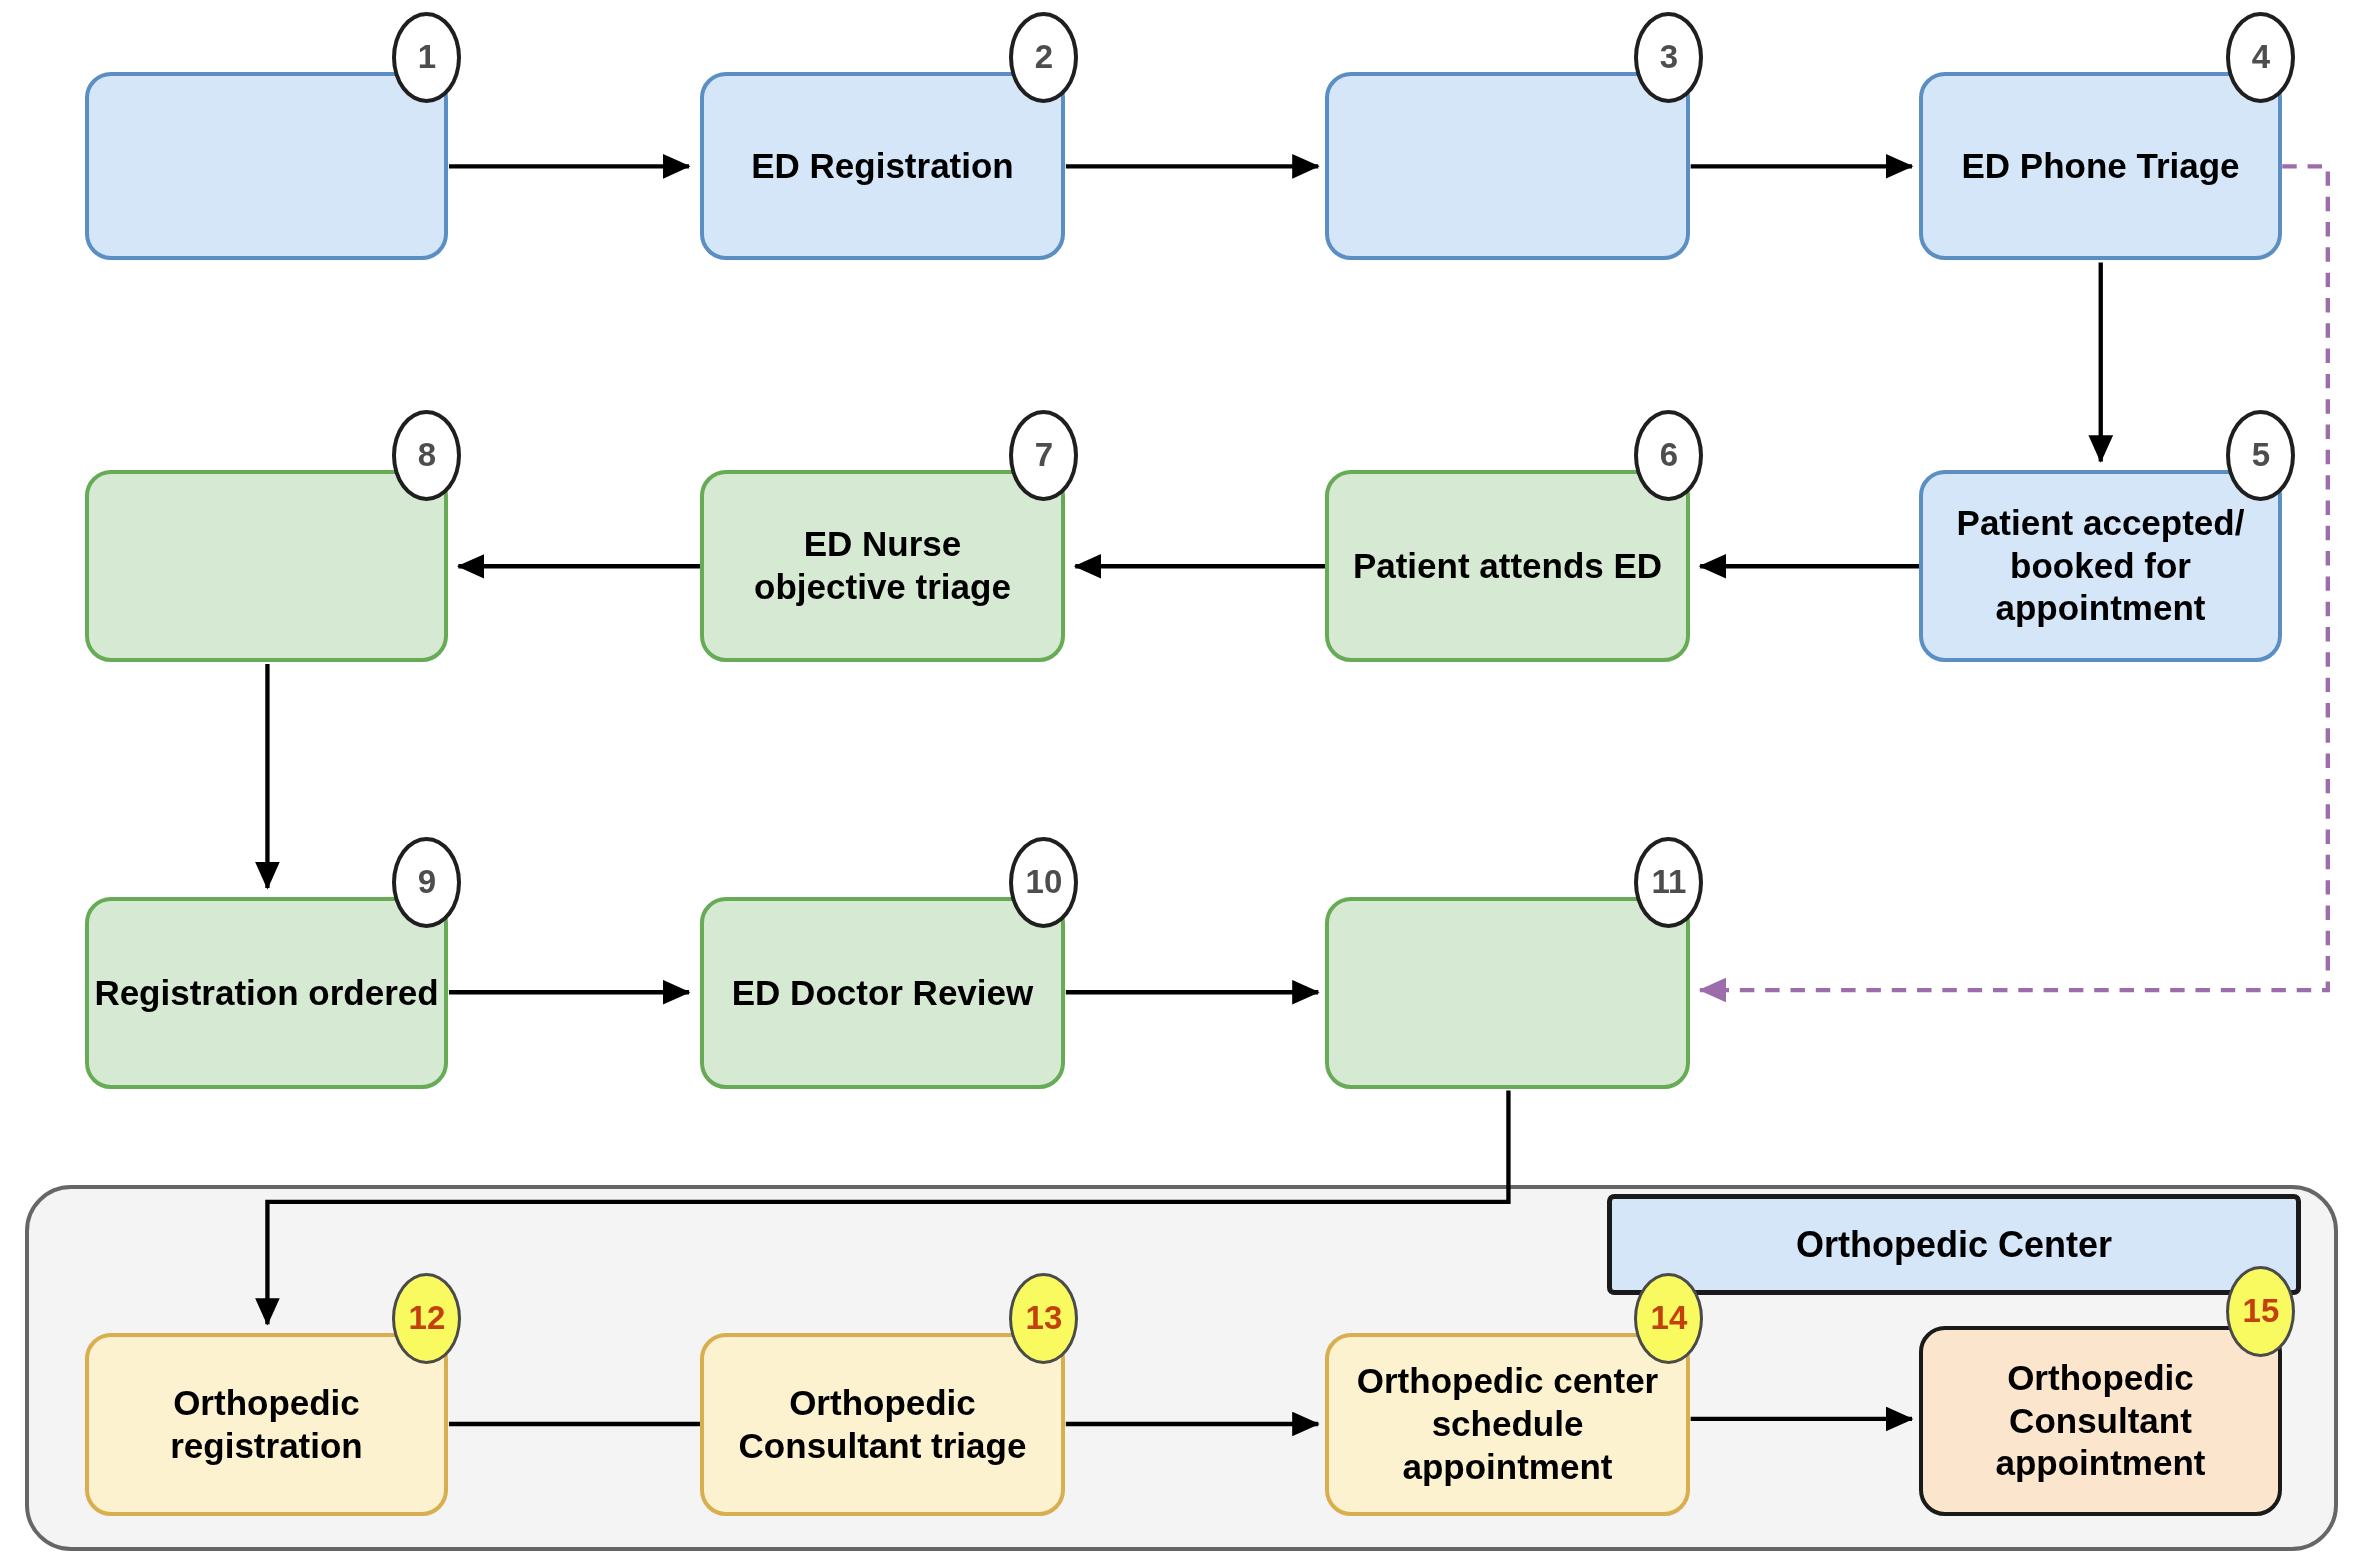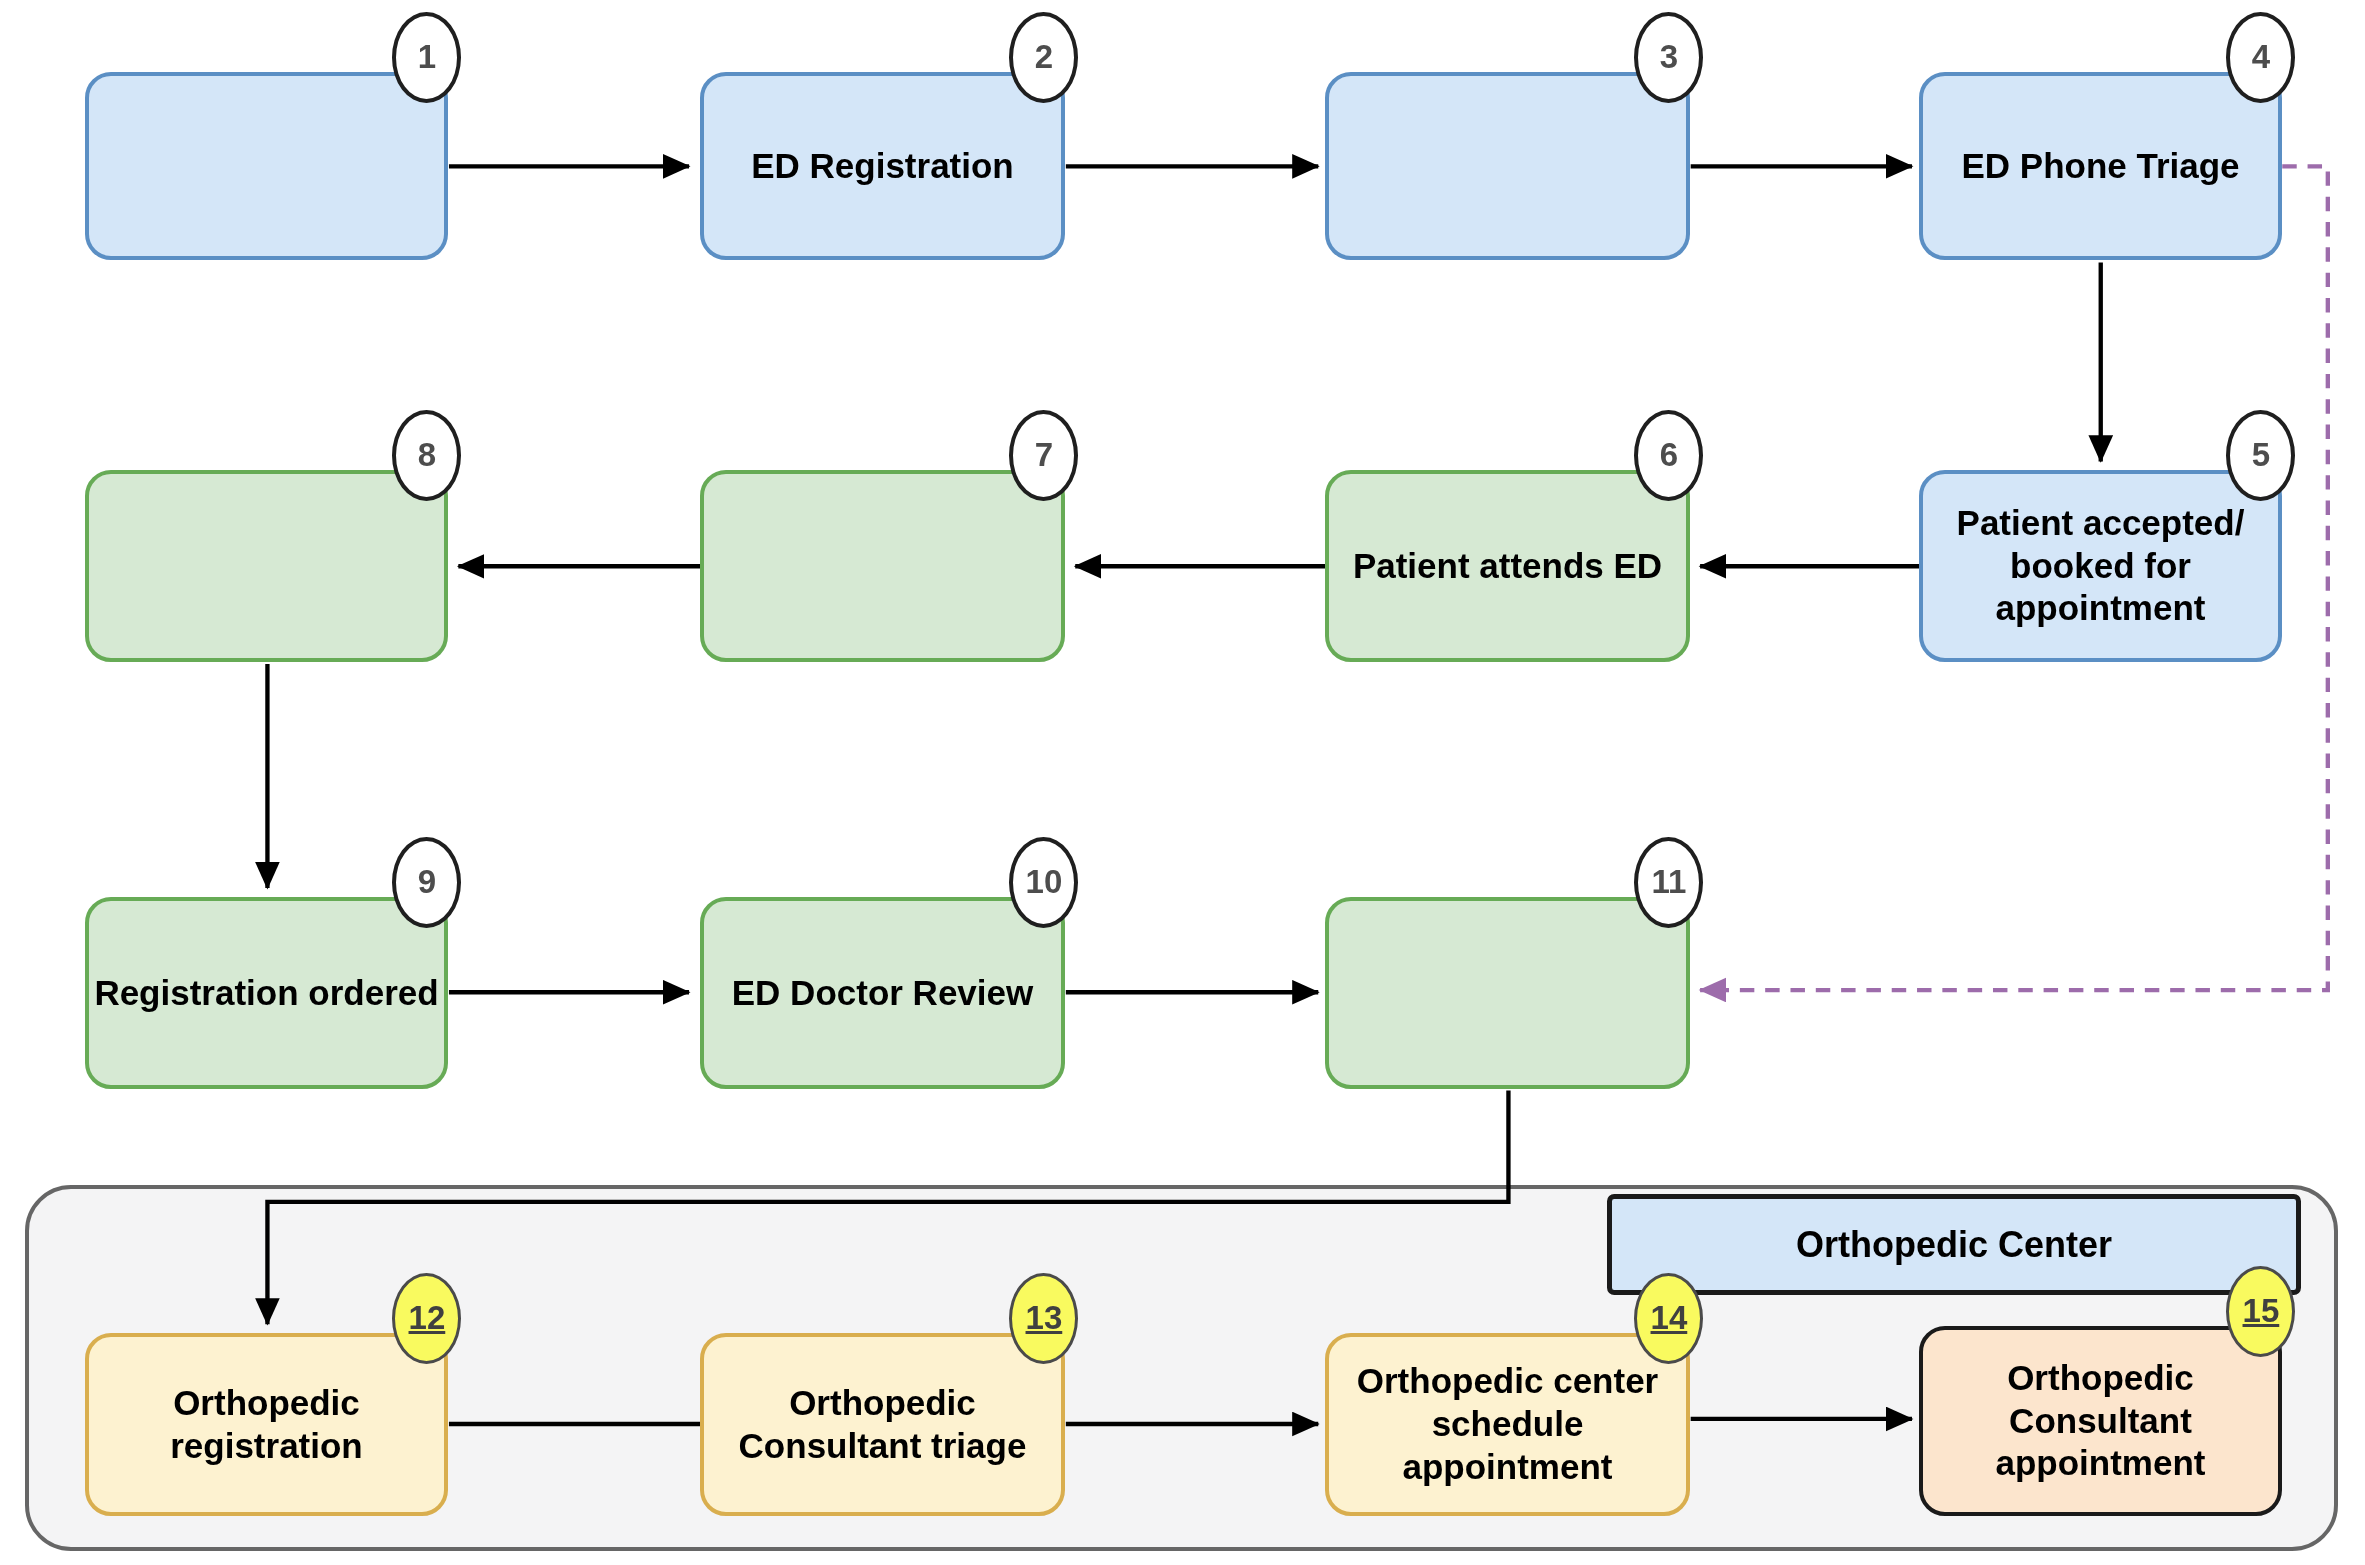--- a/index.html
+++ b/index.html
@@ -29,21 +29,21 @@
   .green{background:#d6e9d3;border:4.3px solid #67ab56;}
   .cream{background:#fdf2d0;border:4.3px solid #d9ae4e;}
   .peach{background:#fce5cd;border:4.3px solid #1a1a1a;}
   .badge{
     position:absolute;width:69px;height:91px;border-radius:50%;
     display:flex;align-items:center;justify-content:center;
     font-size:33px;font-weight:bold;box-sizing:border-box;z-index:3;
     right:-17.4px;top:-64px;
   }
   .badge.white{background:#ffffff;border:4.3px solid #1f1f1f;color:#4d4d4d;}
-  .badge.yellow{background:#f9fa5f;border:3.6px solid #4a4a4a;color:#404040;text-decoration:underline;}
+  .badge.yellow{background:#f9fa5f;border:3.6px solid #4a4a4a;color:#c2410c;}
   
   .c1{left:85px;width:363px;}  .c2{left:700px;width:365px;}
   .c3{left:1325px;width:365px;} .c4{left:1919px;width:363px;}
   .r1{top:72px;height:188px;}  .r2{top:470px;height:192px;}
   .r3{top:897px;height:192px;} .r4{top:1333px;height:183px;}
   .r4b{top:1326px;height:190px;}
 </style>
 </head>
 <body>
 
@@ -102,20 +102,22 @@
     <span>Patient accepted/
 booked for
 appointment</span>
     <span class="badge white">5</span>
   </div>
   <div class="node green c3 r2">
     <span>Patient attends ED</span>
     <span class="badge white">6</span>
   </div>
   <div class="node green c2 r2">
+    <span>ED Nurse
+objective triage</span>
     <span class="badge white">7</span>
   </div>
   <div class="node green c1 r2">
     <span class="badge white">8</span>
   </div>
 
   <div class="node green c1 r3">
     <span>Registration ordered</span>
     <span class="badge white">9</span>
   </div>

